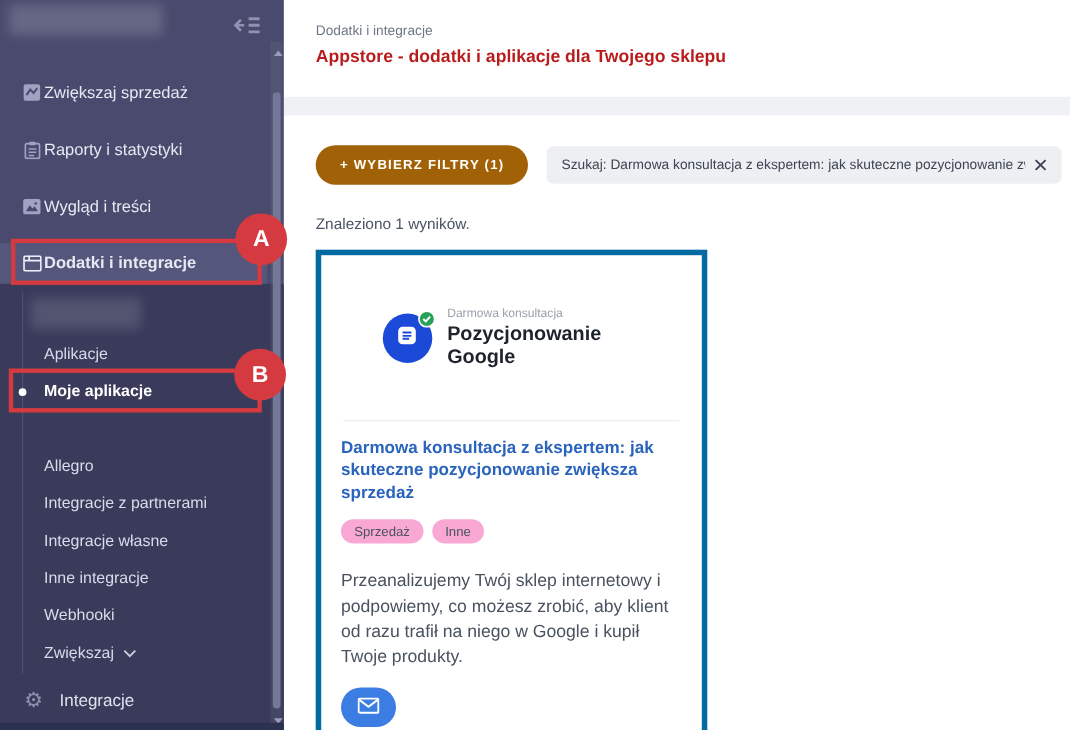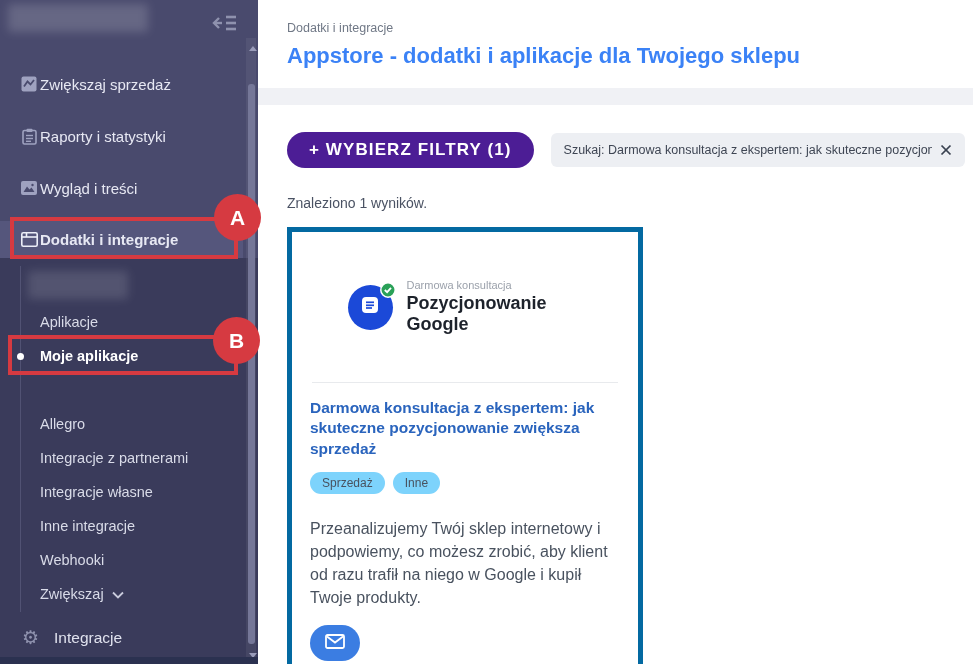--- a/index.html
+++ b/index.html
@@ -37,44 +37,44 @@
   .anno-box-a { left: 10px; top: 217px; width: 228px; height: 42px; }
   .anno-box-b { left: 8px; top: 335px; width: 230px; height: 40px; }
   .anno-badge { position: absolute; width: 47px; height: 47px; border-radius: 50%; background: #d63a41; color: #ffffff; font-weight: bold; font-size: 21px; display: flex; align-items: center; justify-content: center; z-index: 6; }
   .anno-badge-a { left: 214px; top: 194px; }
   .anno-badge-b { left: 213px; top: 317px; }
 
   
   .main { position: absolute; left: 258px; top: 0; width: 715px; height: 664px; background: #ffffff; }
   .page-header { height: 88px; padding: 21px 0 0 29px; background: #ffffff; }
   .breadcrumb { font-size: 12.5px; color: #707886; }
-  .page-title { margin-top: 8px; font-size: 22px; font-weight: bold; color: #3b82f6; }
+  .page-title { margin-top: 8px; font-size: 16px; font-weight: bold; color: #b91c1c; }
   .gray-band { height: 17px; background: #f0f1f5; }
 
   .content { padding: 27px 8px 0 29px; }
   .filter-row { display: flex; align-items: center; gap: 17px; height: 36px; }
-  .filter-btn { height: 36px; border: none; background: #4c1d95; color: #ffffff; border-radius: 18px; font-family: "Liberation Sans", sans-serif; font-size: 17px; font-weight: bold; letter-spacing: 1.1px; padding: 0 22px; cursor: pointer; white-space: nowrap; }
+  .filter-btn { height: 36px; border: none; background: #a16207; color: #ffffff; border-radius: 18px; font-family: "Liberation Sans", sans-serif; font-size: 12px; font-weight: bold; letter-spacing: 1.1px; padding: 0 22px; cursor: pointer; white-space: nowrap; }
   .search-chip { flex: 1; height: 34px; background: #edeff3; border-radius: 6px; display: flex; align-items: center; justify-content: space-between; padding: 0 13px; min-width: 0; }
   .search-chip-text { font-size: 12.5px; color: #3e4553; white-space: nowrap; overflow: hidden; }
   .chip-close { flex: 0 0 auto; margin-left: 8px; cursor: pointer; display: flex; }
 
   .results-line { margin-top: 27px; font-size: 14px; color: #4a5263; }
 
   .app-card { margin-top: 16px; width: 356px; background: #ffffff; border: 5px solid #0369a1; }
   .card-logo-area { height: 150px; display: flex; align-items: center; justify-content: center; gap: 14px; }
   .logo-circle { position: relative; width: 45px; height: 45px; border-radius: 50%; background: #1b49d8; display: flex; align-items: center; justify-content: center; flex: 0 0 auto; }
   .logo-check { position: absolute; top: -3px; right: -3px; display: flex; }
   .logo-text { width: 176px; }
   .logo-kicker { font-size: 11px; color: #9ba1ab; }
   .logo-name { margin-top: 2px; font-size: 18px; font-weight: bold; color: #1d222b; line-height: 1.15; }
   .card-divider { height: 1px; background: #e8eaed; margin: 0 20px; }
   .card-body { padding: 15px 18px 18px; }
   .card-title { font-size: 15.5px; font-weight: bold; color: #2a64bd; line-height: 1.32; cursor: pointer; }
   .tag-row { margin-top: 13px; display: flex; gap: 8px; }
-  .tag { background: #7dd3fc; border-radius: 12px; padding: 4px 12px; font-size: 12px; color: #49525f; cursor: pointer; }
+  .tag { background: #f9a8d4; border-radius: 12px; padding: 4px 12px; font-size: 12px; color: #49525f; cursor: pointer; }
   .card-desc { margin-top: 24px; font-size: 16px; line-height: 1.42; color: #49525f; }
   .mail-btn { margin-top: 16px; width: 50px; height: 36px; border: none; border-radius: 18px; background: #3b7de2; display: flex; align-items: center; justify-content: center; cursor: pointer; }
 </style>
 </head>
 <body>
 
 <div class="sidebar">
   <div class="sidebar-lower"></div>
 
   <div class="logo-blur"></div>

